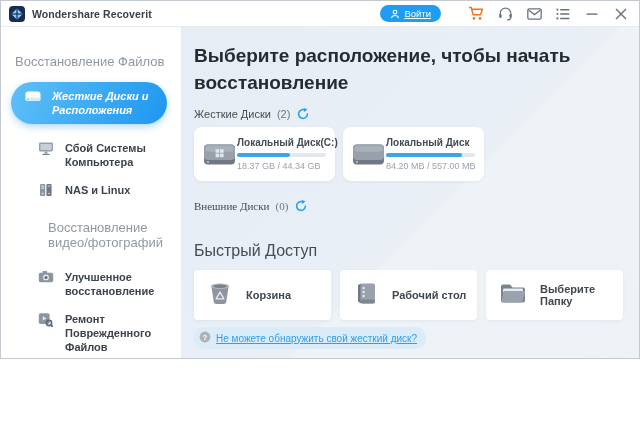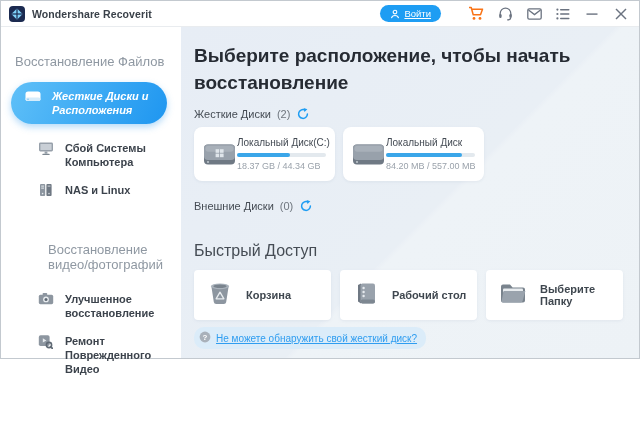--- a/index.html
+++ b/index.html
@@ -24,40 +24,40 @@
   
   .body { flex:1; display:flex; min-height:0; }
   .sidebar { width:180px; flex:0 0 180px; background:#fff; padding-top:27px; }
   .side-heading { font-size:13px; color:#8f98a2; padding-left:14px; margin-bottom:13px; }
   .nav-item { display:flex; align-items:flex-start; padding:7px 12px 7px 36px;
     font-size:11px; font-weight:700; color:#3c434c; line-height:14px; cursor:pointer; }
   .nav-item .nicon { width:17px; flex:0 0 17px; margin-right:11px; display:flex; justify-content:center; margin-top:0px; }
   .nav-item.active { margin:0 14px 10px 10px; padding:7px 10px 7px 13px; border-radius:21px;
     background:linear-gradient(115deg,#5fc0f8 0%,#1e96f0 100%);
     color:#fff; box-shadow:0 3px 7px rgba(40,150,235,.35);font-style:italic; }
-  .side-heading2 { margin-top:38px;padding-left:47px; }
+  .side-heading2 { margin-top:16px;padding-left:47px; }
 
   .main { flex:1; position:relative; padding:13px 14px 0 13px;
     background:linear-gradient(135deg,#e7edf5 0%,#e9eff5 55%,#eef3f7 56%,#edf2f6 100%); }
   .page-title { font-size:19px; line-height:27px; font-weight:700; color:#262b33;
     max-width:432px; margin:2px 0 12px; }
   .section-row { display:flex; align-items:flex-start; font-size:11px; color:#454c54; margin-bottom:7px; }
   .section-count { color:#6f767e; margin-left:6px; }
   .refresh { margin-left:7px; cursor:pointer; display:flex; }
   .drive-cards { display:flex; gap:8px; margin-bottom:19px; }
   .drive-card { width:141px; height:54px; background:#fff; border-radius:8px;
     display:flex; align-items:center; padding:0 9px 0 7px; cursor:pointer;
     box-shadow:0 1px 3px rgba(110,130,155,.10); }
   .drive-card .dicon { flex:0 0 36px; display:flex; justify-content:center; }
   .drive-info { flex:1; min-width:0; }
-  .drive-name { font-size:10px; font-weight:400; color:#444b54; white-space:nowrap; }
+  .drive-name { font-size:10px; font-weight:700; color:#444b54; white-space:nowrap; }
   .bar-track { height:4px; background:#e3e9ee; border-radius:2px; margin:5px 0 4px; }
   .bar-fill { height:4px; background:#3aa6e9; border-radius:2px; }
   .drive-size { font-size:9px; color:#9aa2ab; white-space:nowrap; }
-  .external-row { margin:16px 0 0; }
+  .external-row { margin:16px 0 0;font-family:Liberation Serif, serif; }
   .qa-label { font-size:16px; color:#454c54; margin:30px 0 10px; }
   .quick-cards { display:flex; gap:9px; }
   .quick-card { width:137px; height:50px; background:#fff; border-radius:4px;
     display:flex; align-items:center; gap:13px; padding-left:13px; cursor:pointer;
     box-shadow:0 1px 3px rgba(110,130,155,.10); }
   .quick-label { font-size:11px; font-weight:700; color:#3f474f; }
 
   .footer-link { position:absolute; left:13px; bottom:9px; display:flex; align-items:center;
     gap:5px; background:#dbecf9; border-radius:10px; padding:2px 9px 2px 5px; cursor:pointer; }
   .footer-link a { font-size:10px; color:#2f9df0; text-decoration:underline; }
@@ -187,21 +187,21 @@
 
       <div class="nav-item">
         <span class="nicon">
           <svg width="15" height="15" viewBox="0 0 15 15">
             <rect x="0.8" y="1.2" width="10.8" height="10.8" rx="1.8" fill="#8d96a0"></rect>
             <polygon points="4.8,4.2 8.4,6.4 4.8,8.6" fill="#e7ebee"></polygon>
             <circle cx="11" cy="11" r="2.6" fill="none" stroke="#5f6974" stroke-width="1.6"></circle>
             <line x1="12.8" y1="12.8" x2="14.4" y2="14.4" stroke="#5f6974" stroke-width="1.8" stroke-linecap="round"></line>
           </svg>
         </span>
-        <span>Ремонт Поврежденного Видео</span>
+        <span>Ремонт Поврежденного Файлов</span>
       </div>
     </div>
 
     <div class="main">
       <div class="page-title">Выберите расположение, чтобы начать восстановление</div>
 
       <div class="section-row">
         <span>Жесткие Диски</span>
         <span class="section-count">(2)</span>
         <span class="refresh">

